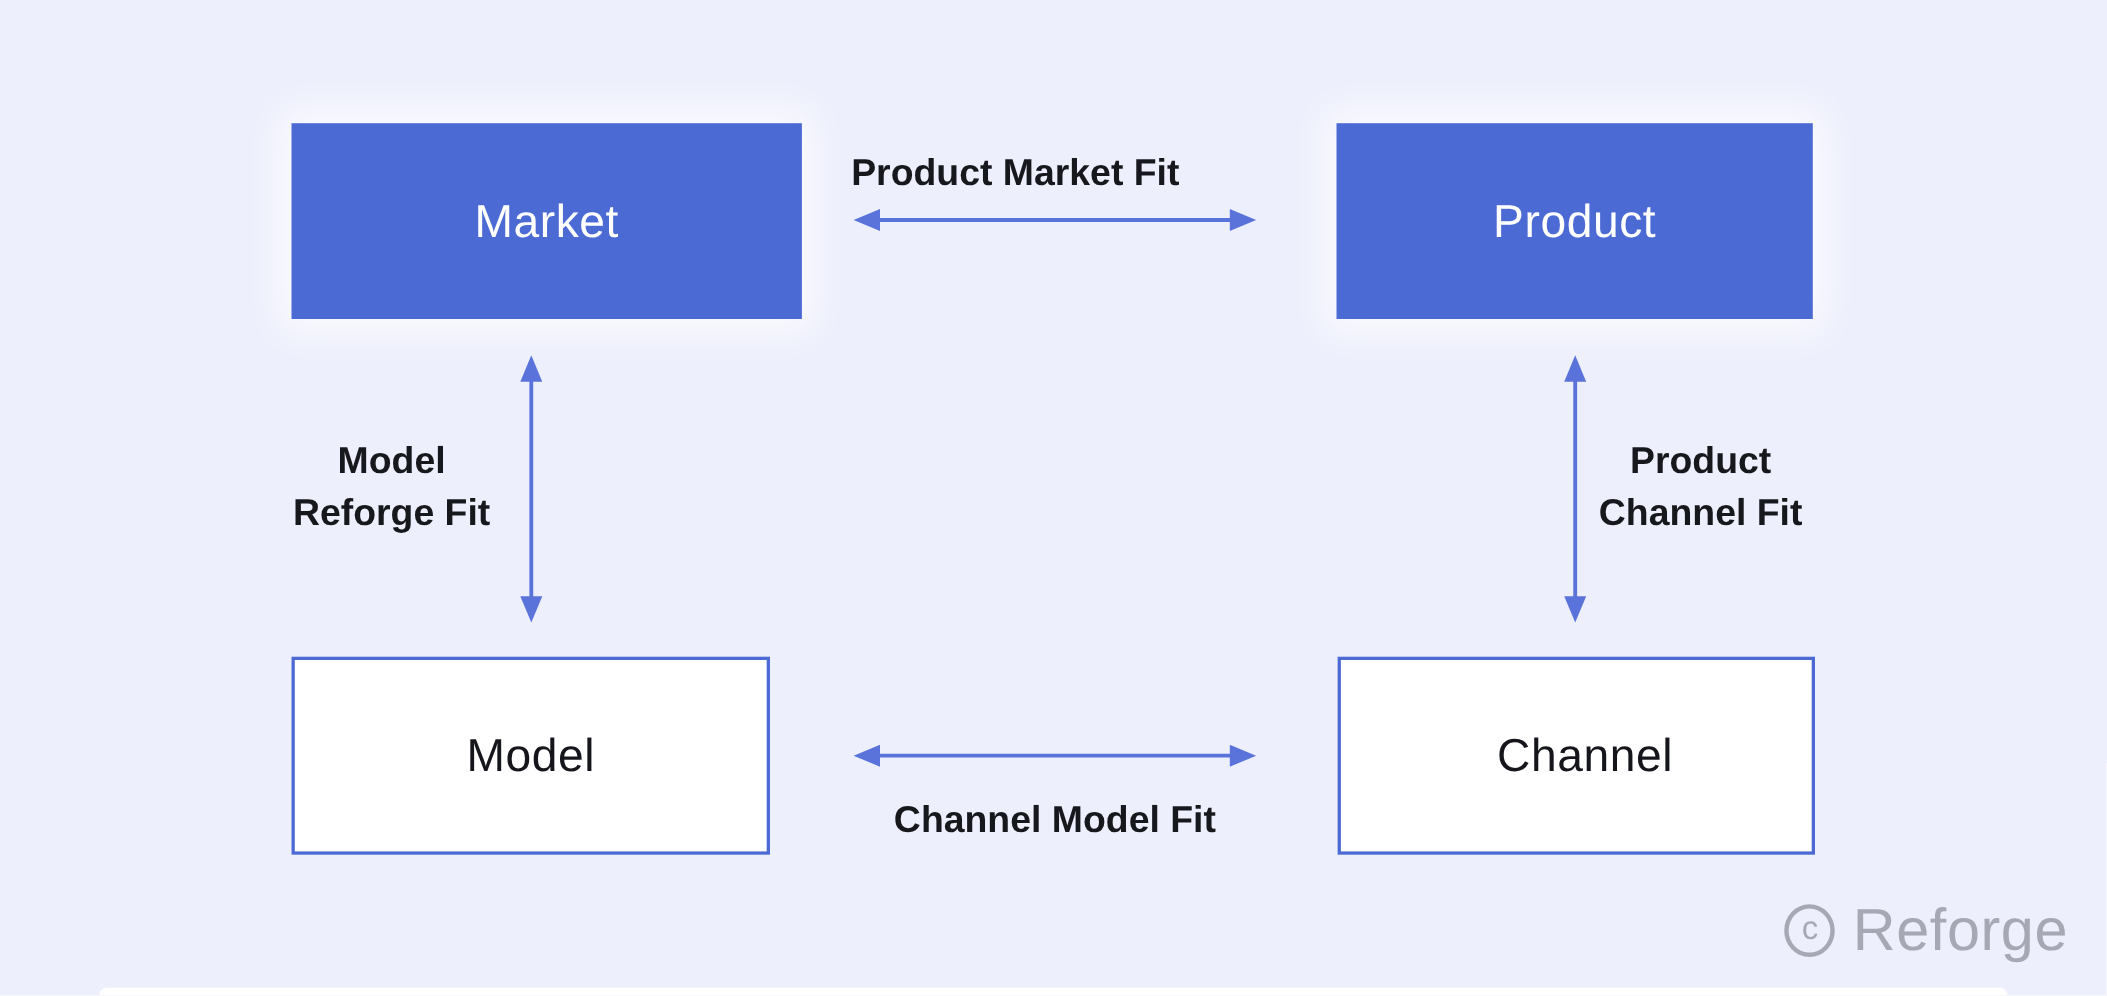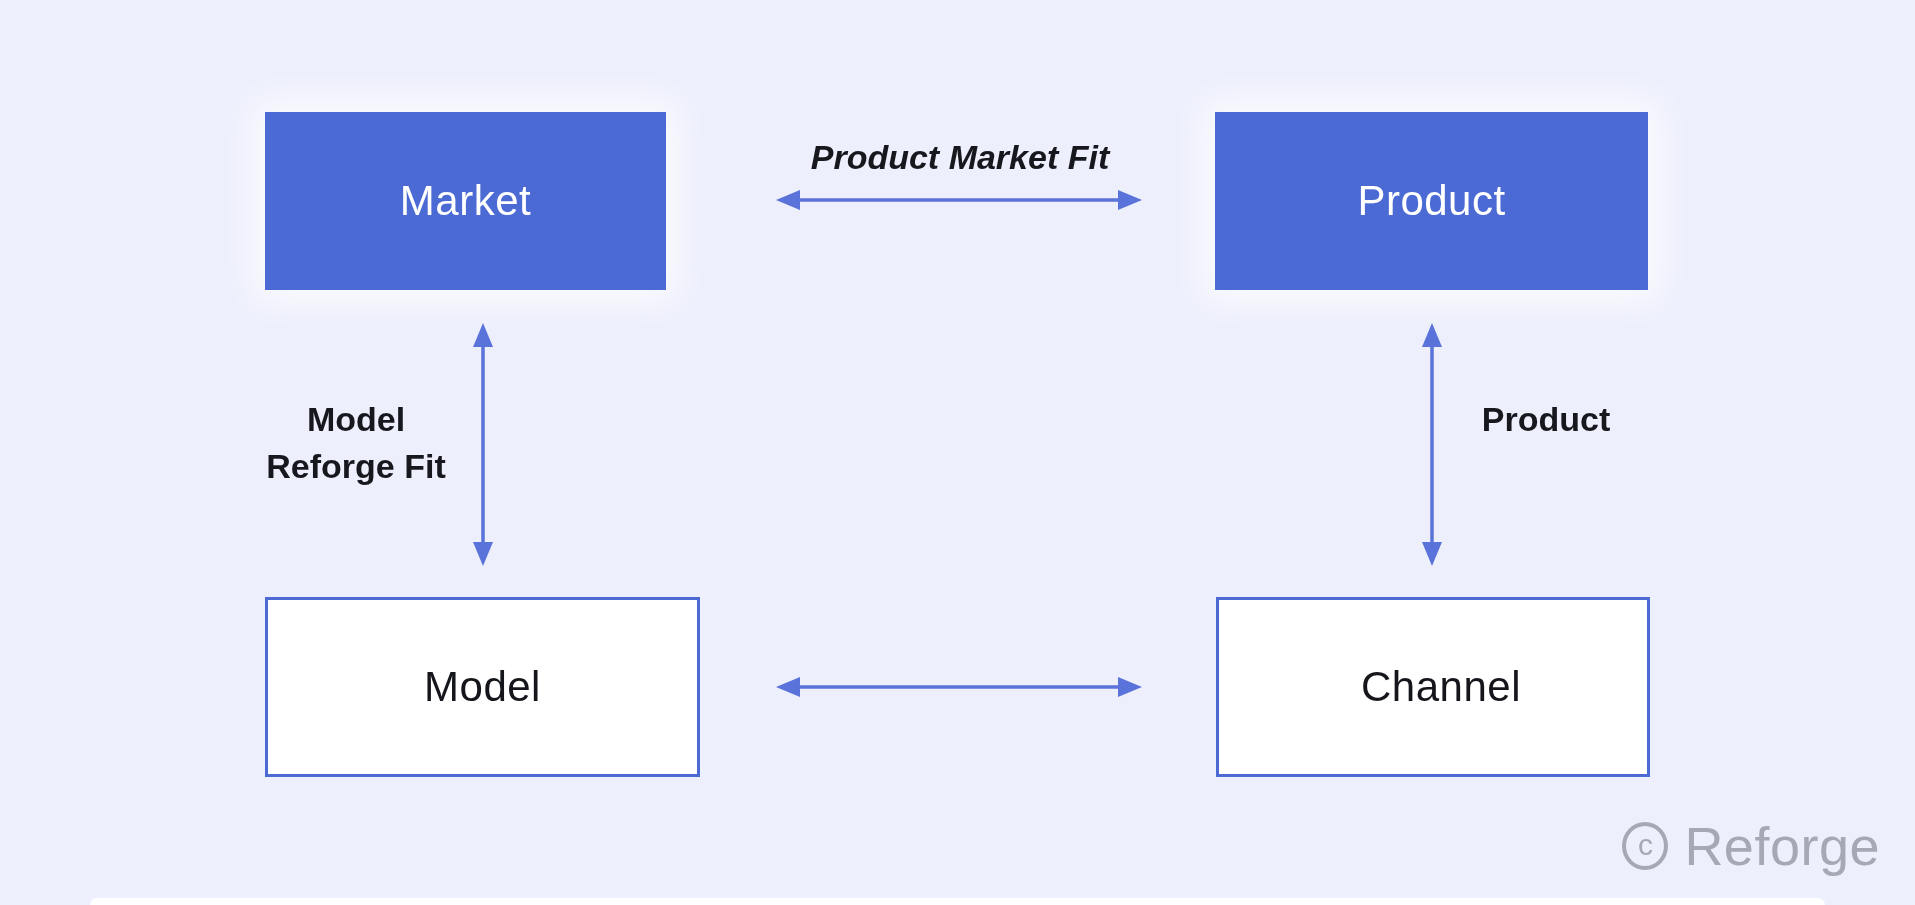--- a/index.html
+++ b/index.html
@@ -29,42 +29,42 @@
     background: #4C6AD4;
     color: #ffffff;
     box-shadow: 0 0 34px 10px rgba(255,255,255,0.85);
   }
   .node.outlined {
     background: #ffffff;
     border: 3px solid #4C6AD4;
     color: #15161B;
     box-sizing: border-box;
   }
-  #node-market  { left: 265px;  top: 112px; width: 401px; height: 178px; }
+  #node-market  { left: 265px;  top: 112px; width: 464px; height: 178px; }
   #node-product { left: 1215px; top: 112px; width: 433px; height: 178px; }
   #node-model   { left: 265px;  top: 597px; width: 435px; height: 180px; }
   #node-channel { left: 1216px; top: 597px; width: 434px; height: 180px; }
 
   
   .arrow { position: absolute; }
   #arrow-top    { left: 775px;  top: 186px; }
   #arrow-bottom { left: 775px;  top: 673px; }
   #arrow-left   { left: 469px;  top: 322px; }
   #arrow-right  { left: 1418px; top: 322px; }
 
   
   .rel-label {
     position: absolute;
     font-size: 34px;
     font-weight: 700;
     color: #17181D;
     text-align: center;
     line-height: 47px;
   }
-  #label-product-market { left: 776px;  top: 134px; width: 368px; font-style: italic; }
+  #label-product-market { left: 739px;  top: 134px; width: 368px; }
   #label-channel-model  { left: 775px;  top: 722px; width: 368px; }
   #label-model-market   { left: 231px;  top: 396px; width: 250px; }
   #label-product-channel{ left: 1421px; top: 396px; width: 250px; }
 
   
   #watermark {
     position: absolute;
     right: 35px;
     top: 815px;
     display: flex;
@@ -143,28 +143,30 @@
   </svg>
 
   <svg class="arrow" id="arrow-right" width="28" height="245" viewBox="0 0 28 245">
     <line x1="14" y1="22" x2="14" y2="223" stroke-width="3.5" stroke="#5A73DA"></line>
     <polygon points="14,1 4,25 24,25" fill="#5A73DA"></polygon>
     <polygon points="14,244 4,220 24,220" fill="#5A73DA"></polygon>
   </svg>
 
   <div class="rel-label" id="label-product-market" style="color: rgb(23, 24, 29);">Product Market Fit</div>
 
+  <div class="rel-label" id="label-channel-model" style="color: rgb(23, 24, 29);">Channel Model Fit</div>
 
   <div class="rel-label" id="label-model-market" style="color: rgb(23, 24, 29);">
     <div>Model</div>
     <div>Reforge Fit</div>
   </div>
 
   <div class="rel-label" id="label-product-channel" style="color: rgb(23, 24, 29);">
     <div>Product</div>
+    <div>Channel Fit</div>
   </div>
 
   <div id="watermark" style="color: rgb(166, 168, 180);">
     <span class="ring" style="border-color: rgb(166, 168, 180);">c</span>
     <span class="brand">Reforge</span>
   </div>
 
   <div id="bottom-edge"></div>
 </div>
 

